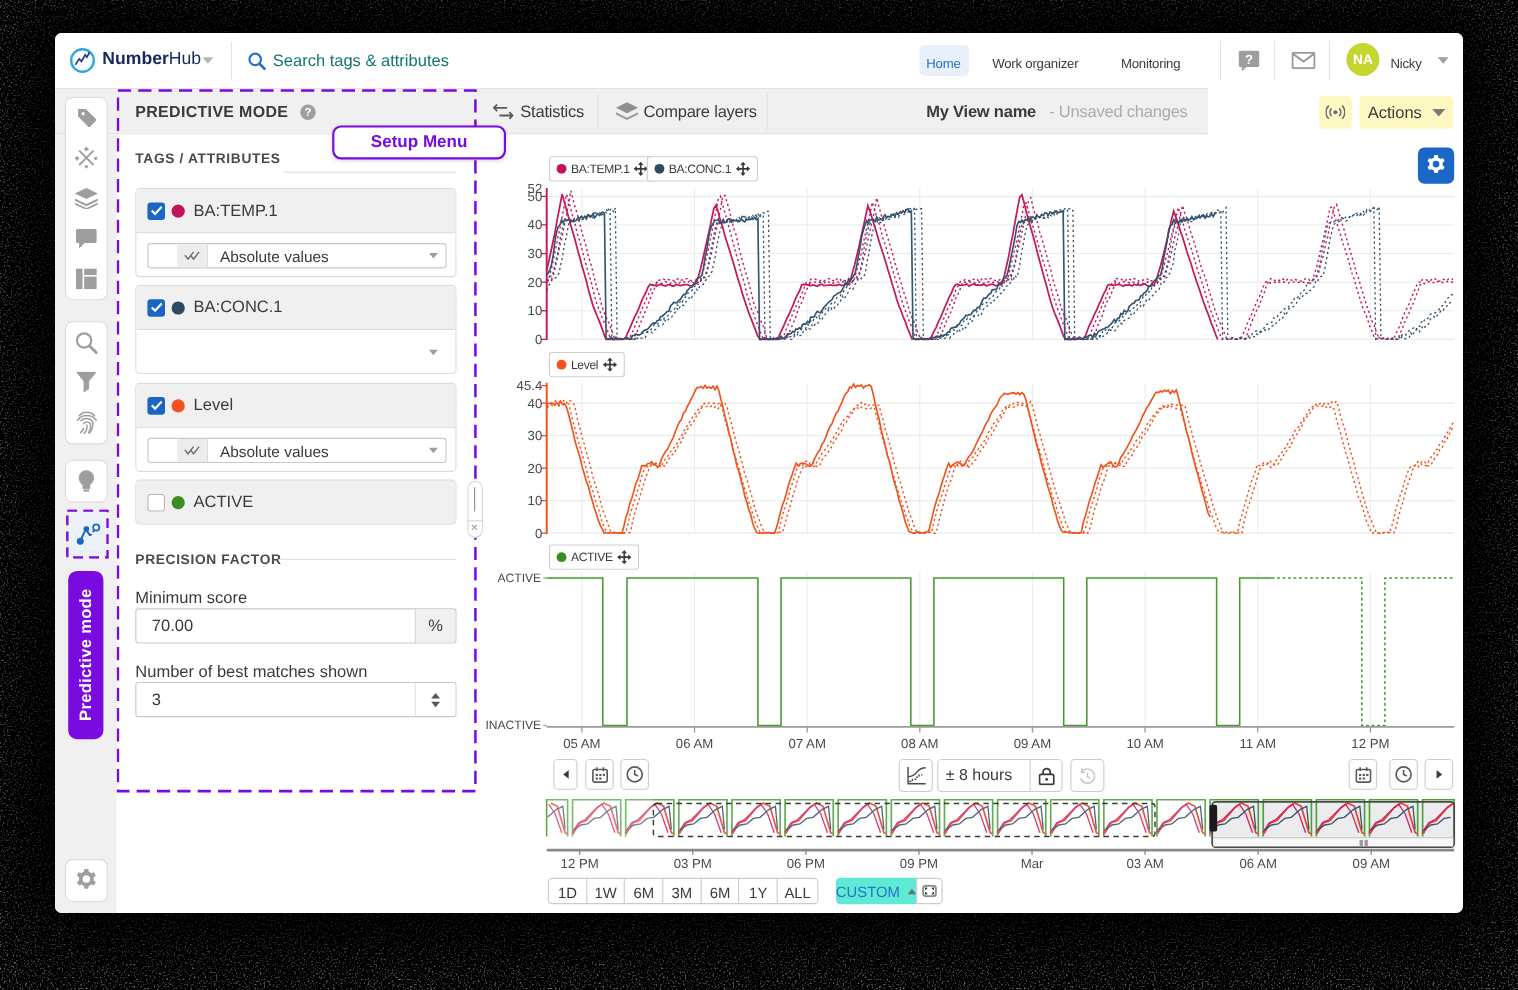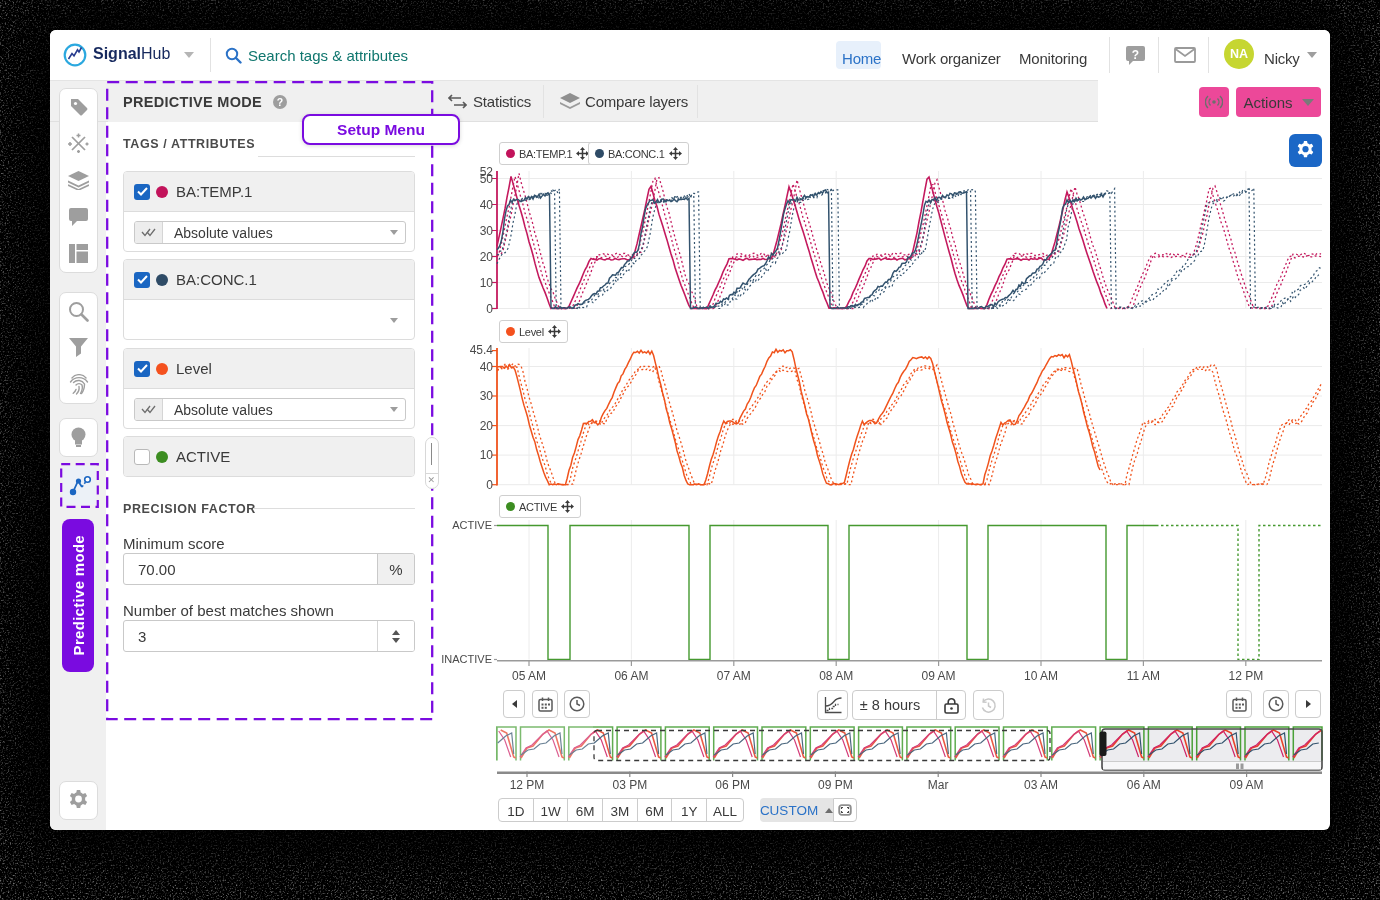--- a/index.html
+++ b/index.html
@@ -15,36 +15,36 @@
 #toolbar { position:absolute; left:0; top:50px; width:1048px; height:42px;
   background:#f0f0f0; border-top:1px solid #e4e4e4; border-bottom:1px solid #e0e0e0; }
 #sidebar { position:absolute; left:0; top:92px; width:56px; height:708px; background:#f0f0f0; }
 .sgroup { position:absolute; left:9px; width:39px; background:#fff;
   border:1px solid #dcdcdc; border-radius:7px; }
 .sicon { width:37px; height:36.6px; display:flex; align-items:center; justify-content:center; }
 .vdiv { position:absolute; top:8px; height:34px; width:1px; background:#e2e2e2; }
 .tseg { position:absolute; top:0; height:100%; display:flex; align-items:center; gap:8px;
   font-size:15px; letter-spacing:-0.2px; color:#3a3a3a; font-weight:700; }
 .navtxt { position:absolute; top:0; height:56px; display:flex; align-items:center;
-  font-size:15px; letter-spacing:-0.2px; color:#3a3a3a; }
-.btnw { position:absolute; background:#ec4899; border-radius:4px; display:flex;
+  font-size:12px; letter-spacing:-0.2px; color:#3a3a3a; }
+.btnw { position:absolute; background:#fef9c3; border-radius:4px; display:flex;
   align-items:center; justify-content:center; }
 
 .seclab { position:absolute; font-size:12.5px; font-weight:700; color:#4a4a4a; letter-spacing:0.6px; }
 .rule { position:absolute; height:1px; background:#ddd; }
 .tagcard { position:absolute; left:73px; width:292px; border:1px solid #dcdcdc; border-radius:4px; background:#fff; }
 .taghead { height:39px; background:#f0f0f0; border-radius:3px 3px 0 0; display:flex; align-items:center; padding-left:10px; }
 .cbx { width:16px; height:16px; border-radius:3px; flex:0 0 auto; }
 .cbx.on { background:#1a66c2; display:flex; align-items:center; justify-content:center; }
 .cbx.off { background:#fff; border:1.5px solid #b9b9b9; }
 .dot { width:12px; height:12px; border-radius:50%; margin-left:6px; flex:0 0 auto; }
 .tagname { margin-left:8px; font-size:15px; color:#3a3a3a; }
 .selrow { height:40px; border-top:1px solid #dcdcdc; position:relative; }
 .selbox { position:absolute; left:10px; top:9px; width:272px; height:23px;
-  border:1px solid #c9c9c9; border-radius:3px; background:#fff; display:flex; align-items:center; }
+  border:1px solid #c9c9c9; border-radius:3px; background:#fff; display:flex; align-items:center;padding-left:26px; }
 .selicon { width:28px; height:100%; background:#ededed; border-right:1px solid #d5d5d5;
   border-radius:2px 0 0 2px; display:flex; align-items:center; justify-content:center; }
 .seltxt { margin-left:11px; font-size:14px; color:#3a3a3a; }
 .selcaret { position:absolute; right:9px; top:9px; width:0; height:0;
   border-left:4.5px solid transparent; border-right:4.5px solid transparent; border-top:5px solid #9d9d9d; }
 .flab { position:absolute; left:73px; font-size:15px; color:#3a3a3a; }
 .inp { position:absolute; left:73px; width:292px; height:32px; border:1px solid #c9c9c9;
   border-radius:3px; background:#fff; font-size:15px; color:#3a3a3a; }
 .inp .val { position:absolute; left:14px; top:7px; }
 .sfx { position:absolute; right:0; top:0; width:37px; height:30px; background:#f0f0f0;
@@ -69,21 +69,21 @@
   <rect width="1380" height="900" fill="#000"></rect>
   <rect width="1380" height="900" filter="url(#noise)"></rect>
 </svg>
 <div id="card">
 
 <div id="hdr">
   <svg class="abs" style="left:13px;top:13px" width="24" height="24" viewBox="0 0 24 24">
     <circle cx="12" cy="12" r="10.3" fill="#fff" stroke="#2ba8df" stroke-width="2.2"></circle>
     <polyline points="5.5,16 9,10.5 11,12.8 14.5,6.8 16,9 18.5,4.5" fill="none" stroke="#283c8e" stroke-width="1.6"></polyline>
   </svg>
-  <div class="abs" style="left:43px;top:15px;font-size:16px;color:#16295e"><b>Signal</b><span style="font-weight:400">Hub</span></div>
+  <div class="abs" style="left:43px;top:15px;font-size:16px;color:#16295e"><b>Number</b><span style="font-weight:400">Hub</span></div>
   <div class="abs" style="left:134px;top:22px;width:0;height:0;border-left:5px solid transparent;border-right:5px solid transparent;border-top:6px solid #b5b5b5"></div>
   <div class="vdiv" style="left:160px"></div>
   <svg class="abs" style="left:175px;top:17px" width="17" height="17" viewBox="0 0 17 17">
     <circle cx="7" cy="7" r="5.2" fill="none" stroke="#2b72c7" stroke-width="2"></circle>
     <line x1="11" y1="11" x2="15.5" y2="15.5" stroke="#2b72c7" stroke-width="2.4" stroke-linecap="round"></line>
   </svg>
   <div class="abs" style="left:198px;top:17px;font-size:15px;color:#0f766e">Search tags &amp; attributes</div>
   <div class="abs" style="left:786px;top:11px;width:45px;height:28px;background:#e7f0fb;border-radius:4px"></div>
   <div class="navtxt" style="left:792px;color:#2b72c7">Home</div>
   <div class="navtxt" style="left:852px">Work organizer</div>
@@ -110,20 +110,22 @@
     <path d="M15 8 L18 11 L15 14 M18 11 H6" fill="none" stroke="#5a5a5a" stroke-width="1.6"></path>
   </svg>
   <div class="tseg" style="left:423px;font-weight:400;font-size:15px">Statistics</div>
   <div class="vdiv" style="left:493px;top:4px;height:33px"></div>
   <svg class="abs" style="left:510px;top:12px" width="20" height="17" viewBox="0 0 20 17">
     <path d="M10 0 L20 5 L10 10 L0 5 Z" fill="#8f8f8f"></path>
     <path d="M0 9 L10 14 L20 9 L20 11 L10 16 L0 11 Z" fill="#9b9b9b"></path>
   </svg>
   <div class="tseg" style="left:535px;font-weight:400;font-size:15px">Compare layers</div>
   <div class="vdiv" style="left:647px;top:4px;height:33px"></div>
+  <div class="tseg" style="left:792px;font-weight:700">My View name
+    <span style="font-weight:400;color:#ababab">&nbsp;-&nbsp;Unsaved changes</span></div>
   <div class="btnw" style="left:1149px;top:6px;width:30px;height:30px">
     <svg width="18" height="14" viewBox="0 0 18 14">
       <circle cx="9" cy="7" r="1.8" fill="#6e6e6e"></circle>
       <path d="M5.5 3.5 a5 5 0 0 0 0 7 M12.5 3.5 a5 5 0 0 1 0 7 M3 1 a8.2 8.2 0 0 0 0 12 M15 1 a8.2 8.2 0 0 1 0 12" fill="none" stroke="#6e6e6e" stroke-width="1.4"></path>
     </svg>
   </div>
   <div class="btnw" style="left:1186px;top:6px;width:85px;height:30px;font-size:15px;color:#3a3a3a;gap:9px">Actions
     <span style="width:0;height:0;border-left:6.5px solid transparent;border-right:6.5px solid transparent;border-top:7.5px solid #7a7a7a"></span>
   </div>
 </div>
@@ -687,21 +689,21 @@
 
 <div class="abs" style="left:448px;top:768px;height:24px;display:flex;background:#fff;border:1px solid #ccc;border-radius:4px;overflow:hidden">
   <div class="zbtn">1D</div>
       <div class="zbtn">1W</div>
       <div class="zbtn">6M</div>
       <div class="zbtn">3M</div>
       <div class="zbtn">6M</div>
       <div class="zbtn">1Y</div>
       <div class="zbtn" style="border-right:none;width:36px">ALL</div>
 </div>
-<div class="abs" style="left:710px;top:768px;width:73px;height:24px;background:#e5e5e5;border-radius:4px 0 0 4px;display:flex;align-items:center;justify-content:center;gap:7px;font-size:13.5px;color:#2b72c7">CUSTOM
+<div class="abs" style="left:710px;top:768px;width:73px;height:24px;background:#5eead4;border-radius:4px 0 0 4px;display:flex;align-items:center;justify-content:center;gap:7px;font-size:13.5px;color:#2b72c7">CUSTOM
   <span style="width:0;height:0;border-left:4.5px solid transparent;border-right:4.5px solid transparent;border-bottom:5px solid #6e6e6e"></span></div>
 <div class="abs" style="left:783px;top:768px;width:24px;height:24px;background:#fff;border:1px solid #ccc;border-radius:0 4px 4px 0;display:flex;align-items:center;justify-content:center">
   <svg width="14" height="12" viewBox="0 0 14 12">
         <rect x="1.2" y="1.2" width="11.6" height="9.6" rx="2.5" fill="none" stroke="#8f8f8f" stroke-width="1.8"></rect>
         <g stroke="#4a4a4a" stroke-width="1.2" fill="none">
           <path d="M5 3.5 H3.5 V5"></path>
           <path d="M9 3.5 H10.5 V5"></path>
           <path d="M10.5 7 V8.5 H9"></path>
           <path d="M5 8.5 H3.5 V7"></path>
         </g>

